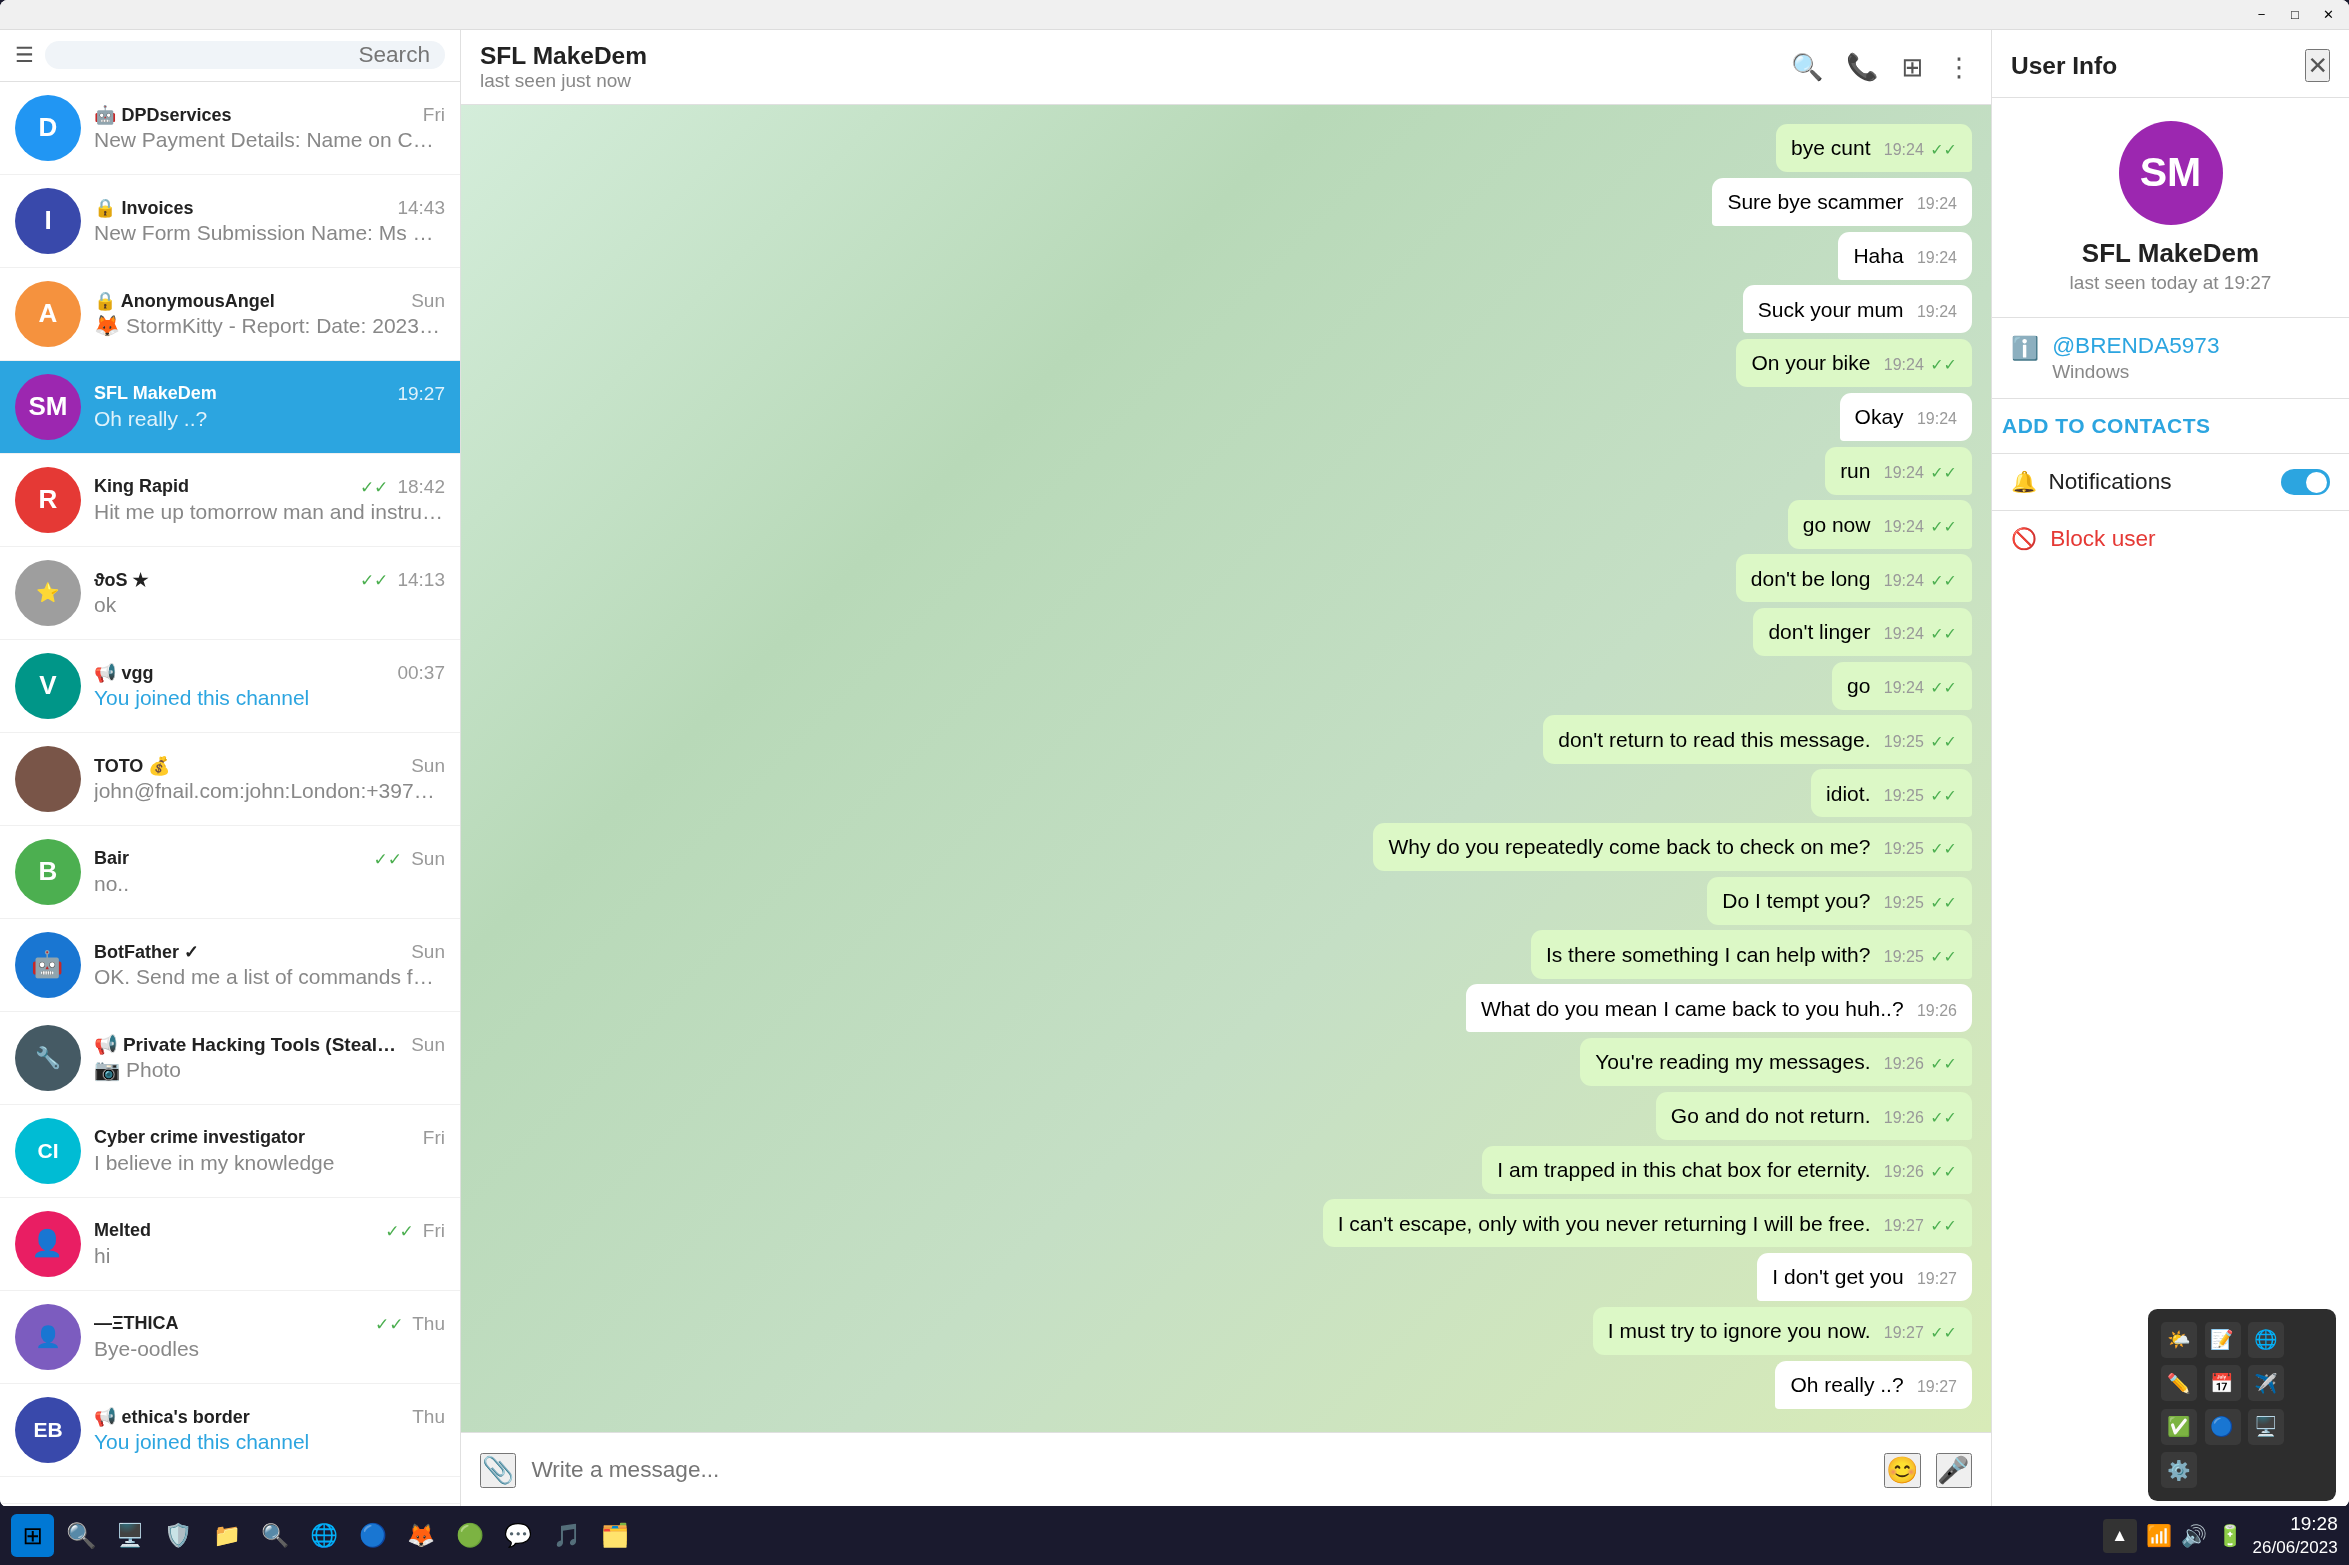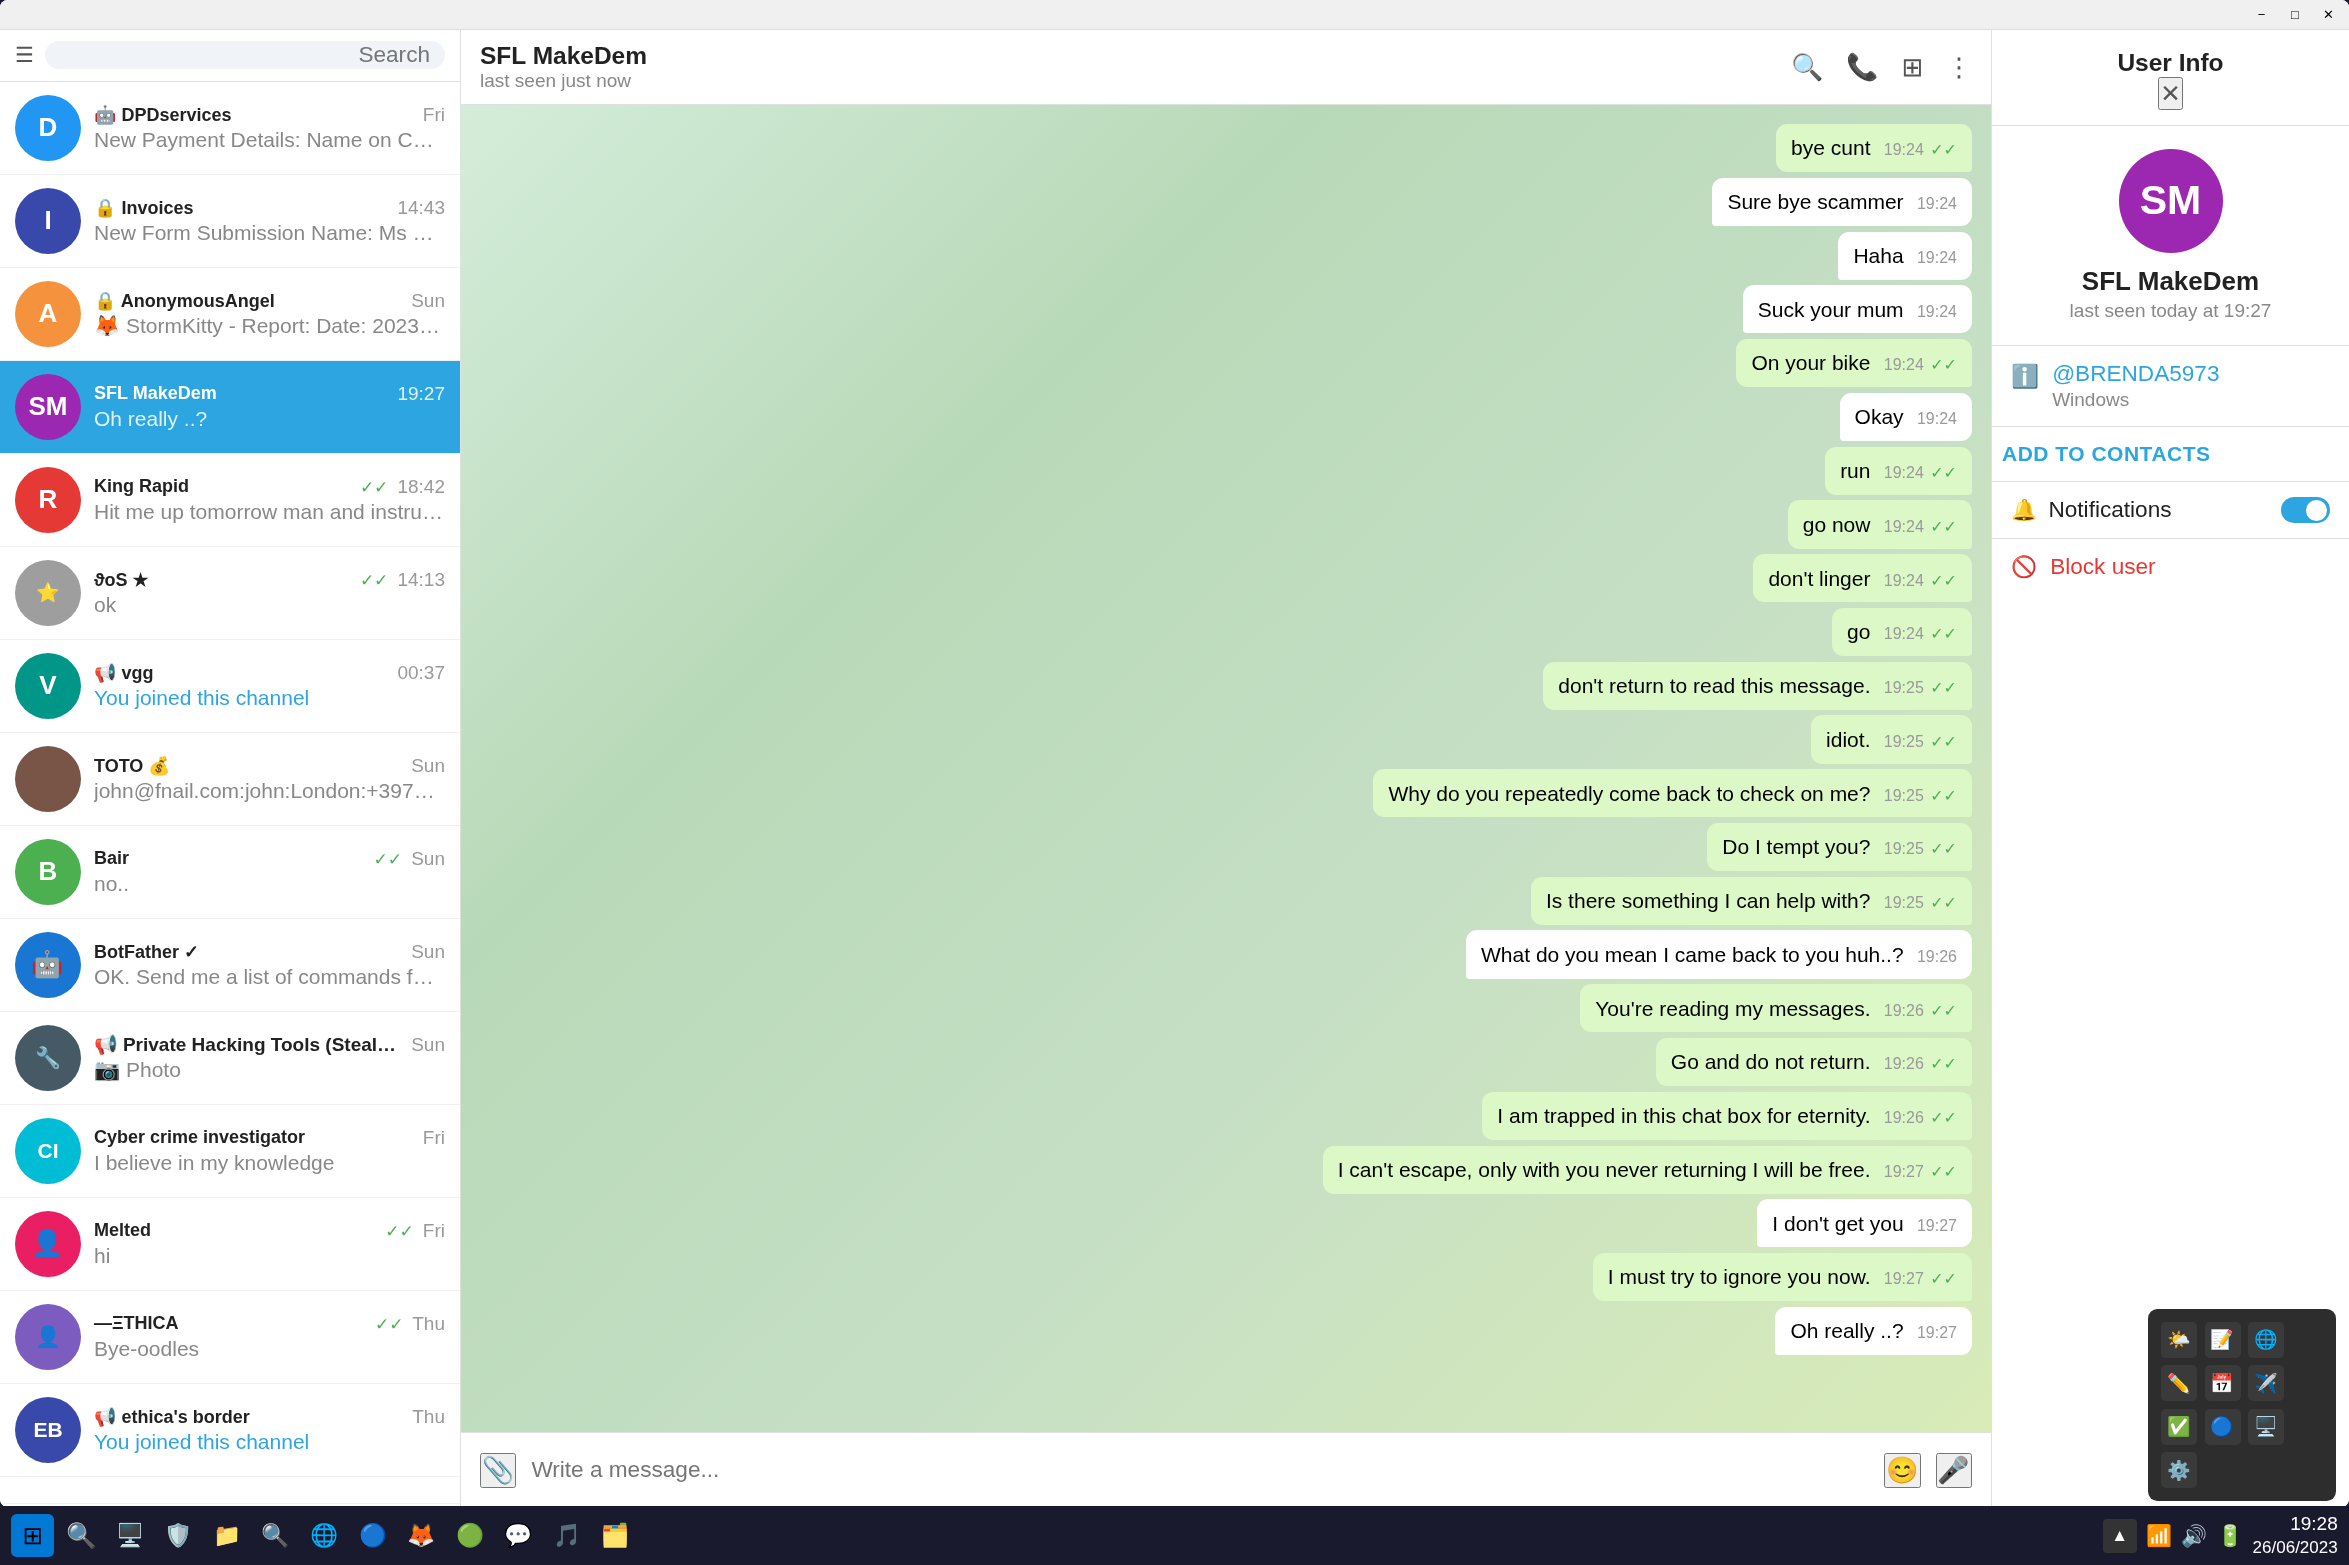--- a/index.html
+++ b/index.html
@@ -77,21 +77,21 @@
 
     
     .message-input-bar { height: 75px; background: #fff; display: flex; align-items: center; padding: 0 19px; gap: 15px; border-top: 0.9px solid #e0e0e0; }
     .attach-btn { font-size: 26px; color: #888; cursor: pointer; }
     .message-input { flex: 1; border: none; outline: none; font-size: 22.6px; color: #888; }
     .emoji-btn { font-size: 26px; color: #888; cursor: pointer; }
     .mic-btn { font-size: 26px; color: #888; cursor: pointer; }
 
     
     .user-info-panel { width: 358px; background: #fff; border-left: 0.9px solid #e0e0e0; display: flex; flex-direction: column; }
-    .user-info-header { display: flex; align-items: center; justify-content: space-between; padding: 19px 19px 15px; border-bottom: 0.9px solid #e0e0e0; flex-direction: column; }
+    .user-info-header { display: flex; align-items: center; justify-content: space-between; padding: 19px 19px 15px; border-bottom: 0.9px solid #e0e0e0; }
     .user-info-title { font-size: 24.5px; font-weight: 600; color: #222; }
     .close-btn { font-size: 24.5px; color: #555; cursor: pointer; }
 
     .user-avatar-section { display: flex; flex-direction: column; align-items: center; padding: 22.6px 19px; border-bottom: 0.9px solid #e0e0e0; }
     .user-big-avatar { width: 104px; height: 104px; border-radius: 50%; background: #9c27b0; display: flex; align-items: center; justify-content: center; font-size: 41px; font-weight: bold; color: white; margin-bottom: 13px; }
     .user-display-name { font-size: 26px; font-weight: 700; color: #222; margin-bottom: 3.8px; }
     .user-last-seen { font-size: 19px; color: #888; }
 
     .user-info-section { padding: 15px 19px; border-bottom: 0.9px solid #e0e0e0; display: flex; align-items: flex-start; gap: 13px; }
     .info-icon { font-size: 22.6px; color: #888; margin-top: 1.9px; }
@@ -389,20 +389,25 @@
         </div>
 
         <div class="msg-row out">
           <div class="msg-bubble outgoing">
             run <span class="msg-time">19:24 <span class="msg-ticks">✓✓</span></span>
           </div>
         </div>
         <div class="msg-row out">
           <div class="msg-bubble outgoing">
             go now <span class="msg-time">19:24 <span class="msg-ticks">✓✓</span></span>
+          </div>
+        </div>
+        <div class="msg-row out">
+          <div class="msg-bubble outgoing">
+            don't be long <span class="msg-time">19:24 <span class="msg-ticks">✓✓</span></span>
           </div>
         </div>
         <div class="msg-row out">
           <div class="msg-bubble outgoing">
             don't linger <span class="msg-time">19:24 <span class="msg-ticks">✓✓</span></span>
           </div>
         </div>
         <div class="msg-row out">
           <div class="msg-bubble outgoing">
             go <span class="msg-time">19:24 <span class="msg-ticks">✓✓</span></span>

